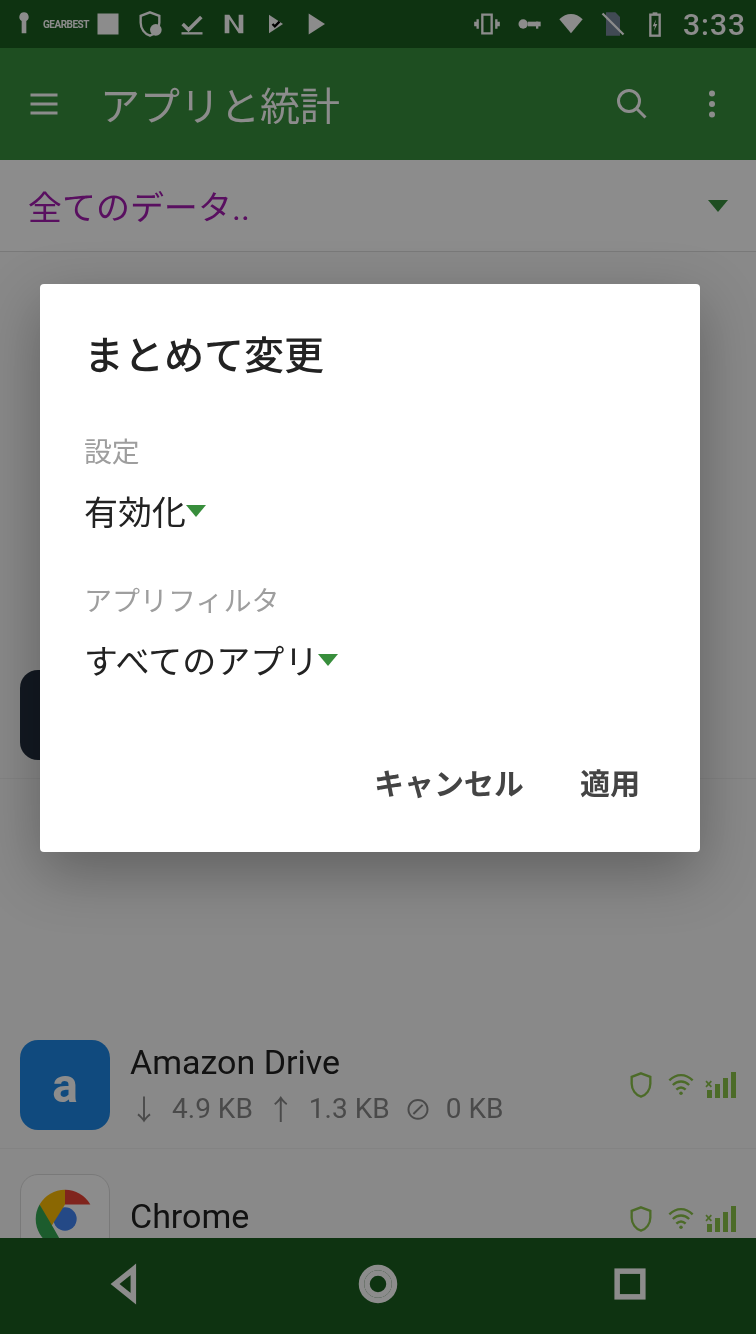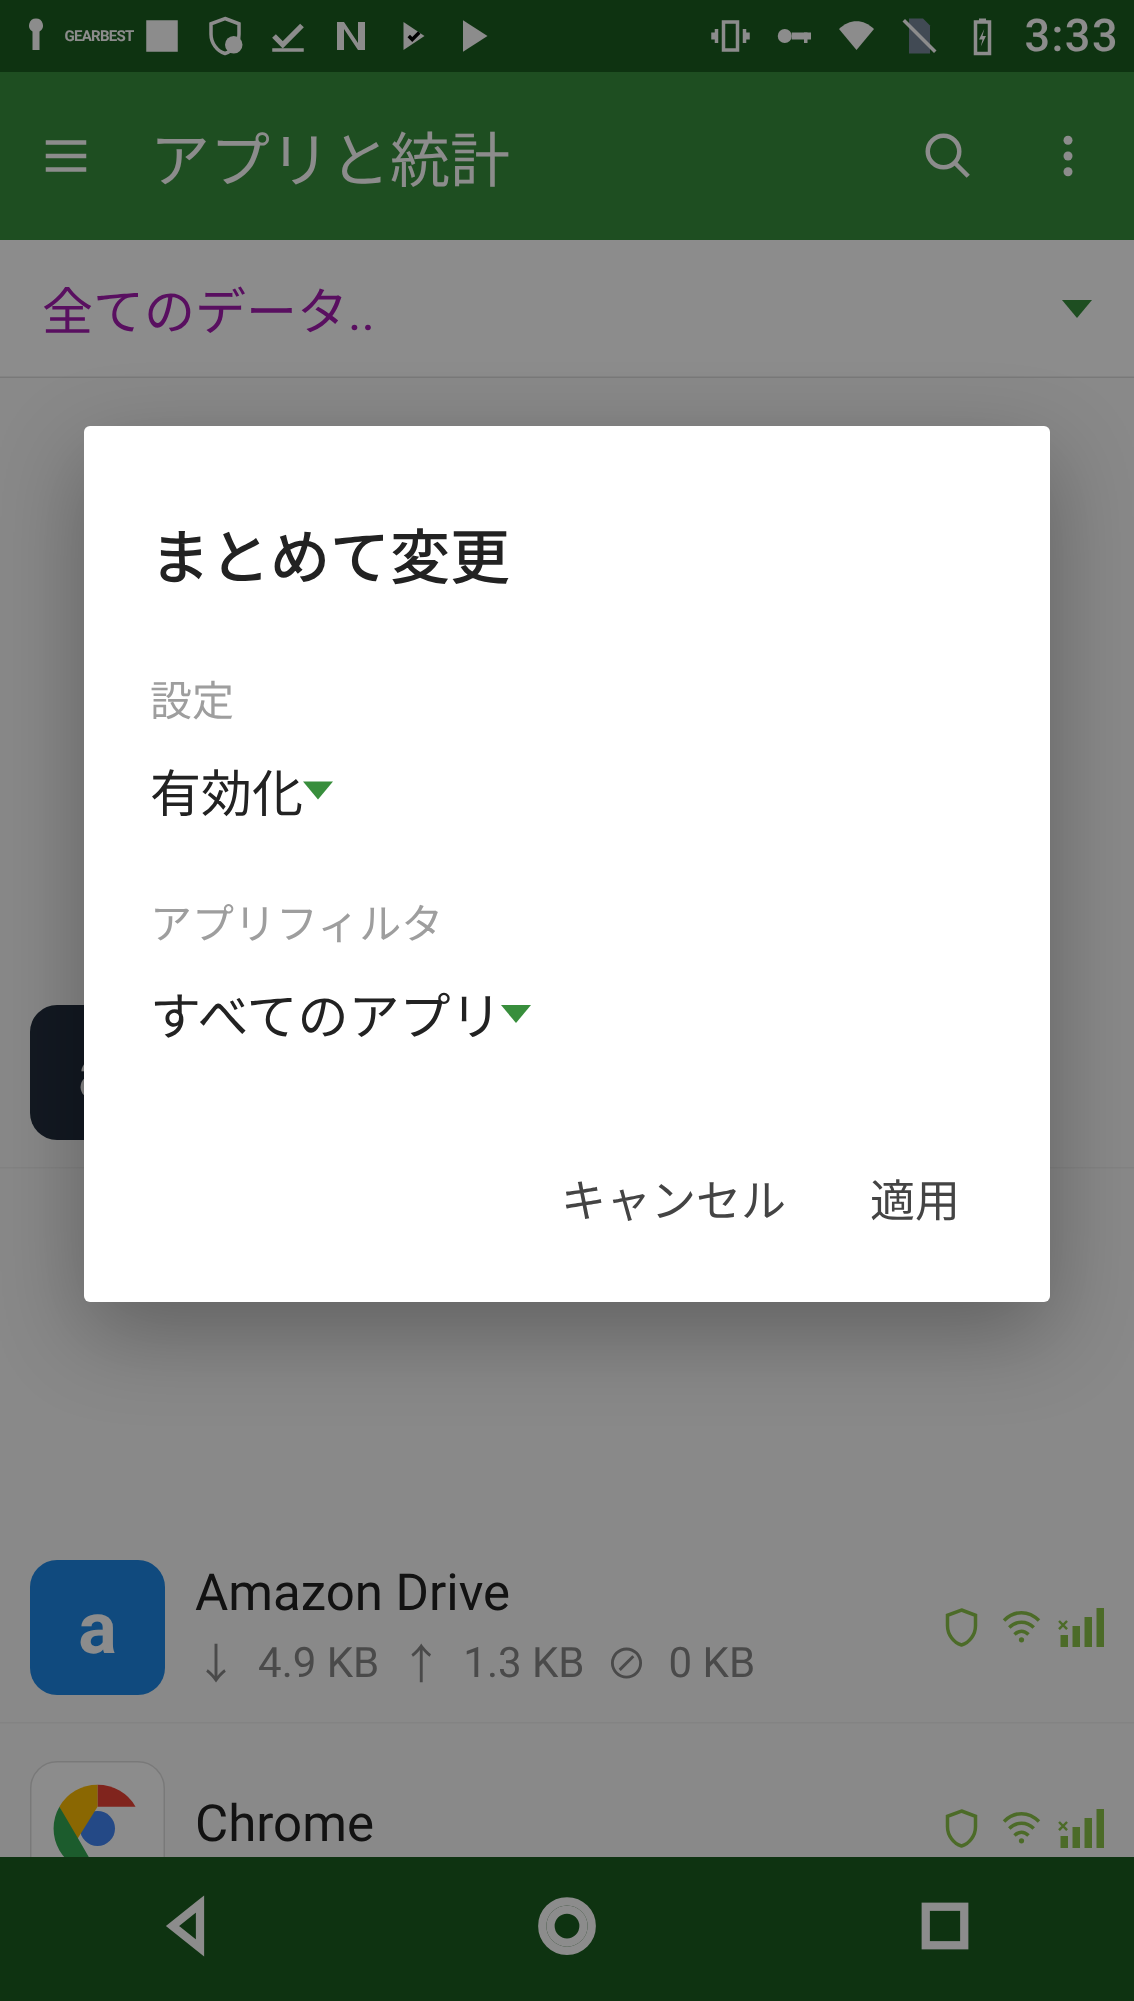--- a/index.html
+++ b/index.html
@@ -44,27 +44,27 @@
 .bars .x::after { content:"×"; position:absolute; top:-14px; left:-2px; color:#8bc34a; font-size:14px; font-weight:bold; }
 
 
 .nav-bar { position: absolute; bottom: 0; left: 0; right: 0; height: 96px; background: #1b5e20; display: flex; align-items: center; justify-content: space-around; }
 .nav-bar svg { width: 44px; height: 44px; fill: none; stroke: #fff; stroke-width: 3; }
 
 
 .scrim { position: absolute; inset: 0; background: rgba(0,0,0,0.45); }
 
 
-.dialog { position: absolute; left: 56px; right: 56px; top: 284px; background: #fff; border-radius: 4px; box-shadow: 0 20px 60px rgba(0,0,0,0.3); padding: 56px 44px 20px; }
+.dialog { position: absolute; left: 40px; right: 56px; top: 284px; background: #fff; border-radius: 4px; box-shadow: 0 20px 60px rgba(0,0,0,0.3); padding: 40px 44px 20px; }
 .dialog-title { font-size: 40px; color: #222; font-weight: 500; margin-bottom: 48px; }
 .field { margin-bottom: 44px; }
 .field-label { font-size: 28px; color: #9e9e9e; margin-bottom: 16px; }
 .field-value { display: flex; align-items: center; justify-content: flex-start; font-size: 34px; color: #222; }
 .dialog-actions { display: flex; justify-content: flex-end; gap: 40px; padding: 20px 8px 16px; }
-.dialog-btn { font-size: 30px; color: #444; font-weight: 400; padding: 12px 8px; }
+.dialog-btn { font-size: 30px; color: #444; font-weight: 700; padding: 12px 8px; }
 
 
 .bg-item { position: absolute; left: 0; right: 0; }
 </style>
 </head>
 <body>
 
 <div class="screen">
 
   <div class="status-bar">

